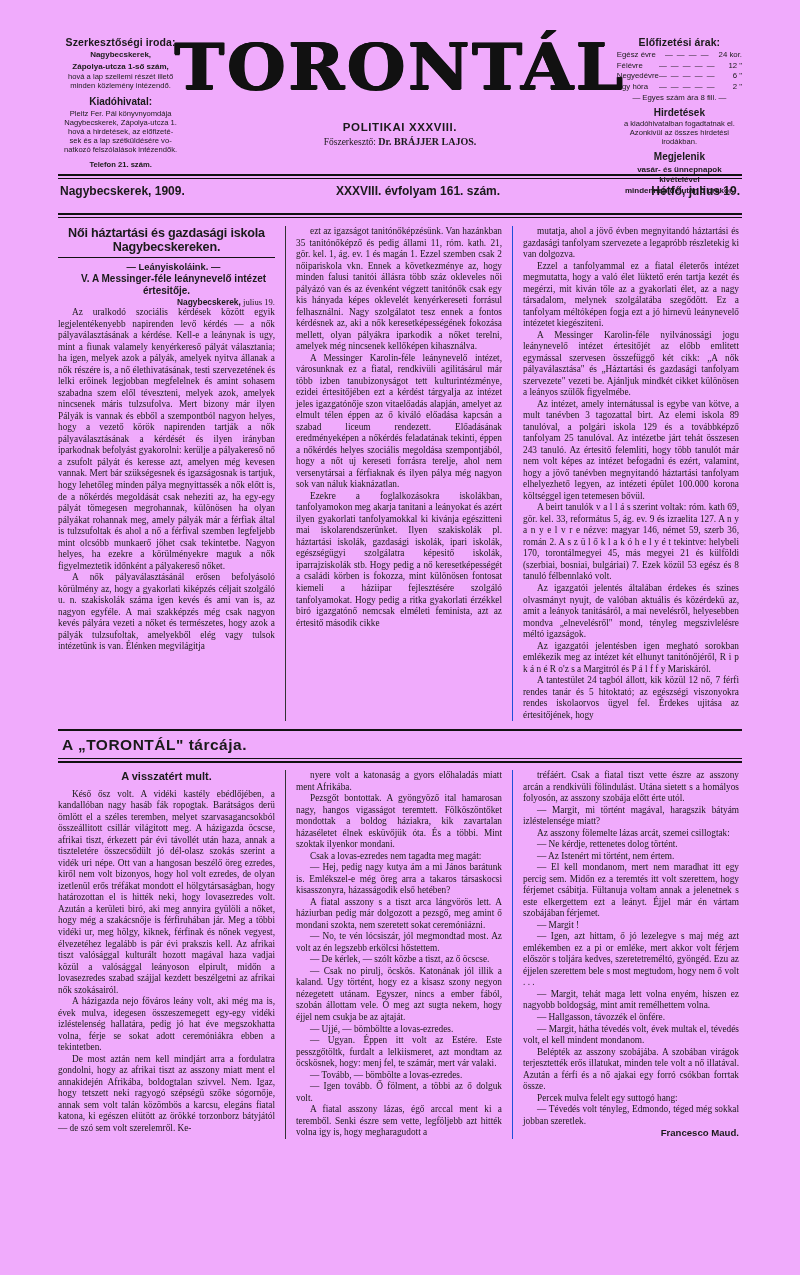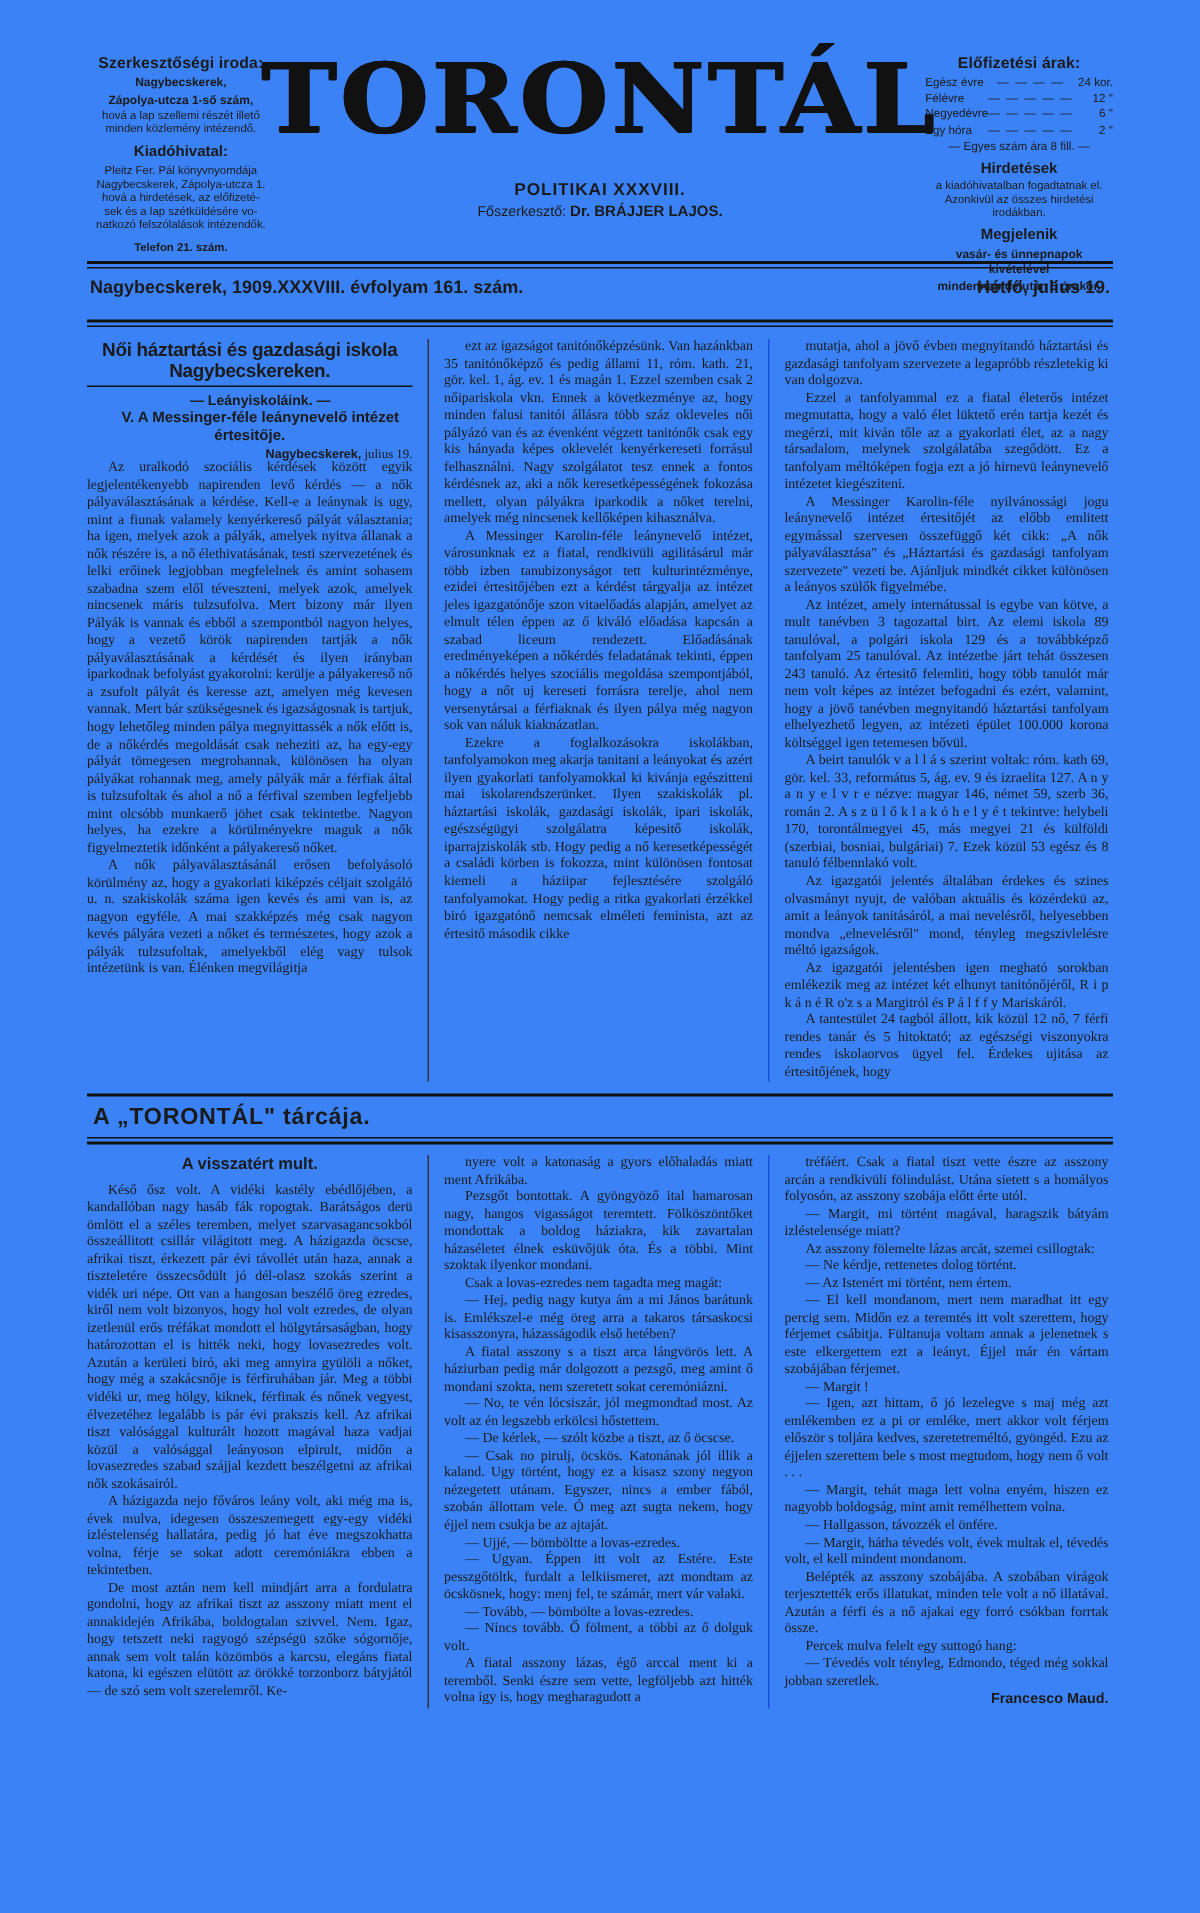--- a/index.html
+++ b/index.html
@@ -8,21 +8,21 @@
     width:800px;height:1275px;
     font-family:"Liberation Serif", serif;
     color:#1a1a1a;
     -webkit-font-smoothing:none;
   }
   .page{
     position:relative;
     width:800px;height:1275px;
     box-sizing:border-box;
     padding:36px 58px 10px 58px;
-    background:#3b82f6;
+    background:#f0abfc;
     overflow:hidden;
   }
 
   
   .masthead{
     display:flex;
     align-items:flex-start;
     justify-content:space-between;
     height:132px;
   }
@@ -77,21 +77,21 @@
     transform:scaleX(1.06);
   }
   .paper-kicker{
     font-family:"Liberation Sans", sans-serif;
     font-weight:bold;
     font-size:11.5px;
     letter-spacing:.6px;
     margin:24px 0 3px 0;
   }
   .paper-editor{
-    font-family:Liberation Sans, sans-serif;
+    font-family:Liberation Serif, serif;
     font-size:9.5px;
     margin:0;
   }
   .paper-editor b{font-size:10px;}
 
   
   .price-tbl{
     width:100%;
     border-collapse:collapse;
     font-size:7.8px;
@@ -113,21 +113,21 @@
   .rule-thin{border:0;border-top:1px solid #111;margin:2px 0 0 0;}
   .datebar{
     display:flex;
     justify-content:space-between;
     align-items:baseline;
     font-family:"Liberation Sans", sans-serif;
     font-weight:bold;
     font-size:12px;
     padding:5px 2px 15px 2px;
   }
-  .datebar .mid{flex:1;text-align:left;}
+  .datebar .mid{flex:1;text-align:center;}
   .datebar .right{text-align:right;}
   .rule-double{
     border:0;border-top:2.5px solid #111;
     margin:0 0 0 0;
   }
   .rule-double2{border:0;border-top:1px solid #111;margin:2px 0 8px 0;}
 
   
   .cols{
     display:flex;
@@ -342,21 +342,21 @@
         <p>Pezsgőt bontottak. A gyöngyöző ital hamarosan nagy, hangos vigasságot teremtett. Fölköszöntőket mondottak a boldog háziakra, kik zavartalan házaséletet élnek esküvőjük óta. És a többi. Mint szoktak ilyenkor mondani.</p>
         <p>Csak a lovas-ezredes nem tagadta meg magát:</p>
         <p>— Hej, pedig nagy kutya ám a mi János barátunk is. Emlékszel-e még öreg arra a takaros társaskocsi kisasszonyra, házasságodik első hetében?</p>
         <p>A fiatal asszony s a tiszt arca lángvörös lett. A háziurban pedig már dolgozott a pezsgő, meg amint ő mondani szokta, nem szeretett sokat ceremóniázni.</p>
         <p>— No, te vén lócsiszár, jól megmondtad most. Az volt az én legszebb erkölcsi hőstettem.</p>
         <p>— De kérlek, — szólt közbe a tiszt, az ő öcscse.</p>
         <p>— Csak no pirulj, öcskös. Katonának jól illik a kaland. Ugy történt, hogy ez a kisasz szony negyon nézegetett utánam. Egyszer, nincs a ember fából, szobán állottam vele. Ó meg azt sugta nekem, hogy éjjel nem csukja be az ajtaját.</p>
         <p>— Ujjé, — bömböltte a lovas-ezredes.</p>
         <p>— Ugyan. Éppen itt volt az Estére. Este pesszgőtöltk, furdalt a lelkiismeret, azt mondtam az öcskösnek, hogy: menj fel, te számár, mert vár valaki.</p>
         <p>— Tovább, — bömbölte a lovas-ezredes.</p>
-        <p>— Nincs tovább. Ő fölment, a többi az ő dolguk volt.</p>
+        <p>— Igen tovább. Ő fölment, a többi az ő dolguk volt.</p>
         <p>A fiatal asszony lázas, égő arccal ment ki a teremből. Senki észre sem vette, legföljebb azt hitték volna igy is, hogy megharagudott a</p>
       </div>
 
       <div class="col c3">
         <p>tréfáért. Csak a fiatal tiszt vette észre az asszony arcán a rendkivüli fölindulást. Utána sietett s a homályos folyosón, az asszony szobája előtt érte utól.</p>
         <p>— Margit, mi történt magával, haragszik bátyám izléstelensége miatt?</p>
         <p>Az asszony fölemelte lázas arcát, szemei csillogtak:</p>
         <p>— Ne kérdje, rettenetes dolog történt.</p>
         <p>— Az Istenért mi történt, nem értem.</p>
         <p>— El kell mondanom, mert nem maradhat itt egy percig sem. Midőn ez a teremtés itt volt szerettem, hogy férjemet csábitja. Fültanuja voltam annak a jelenetnek s este elkergettem ezt a leányt. Éjjel már én vártam szobájában férjemet.</p>

